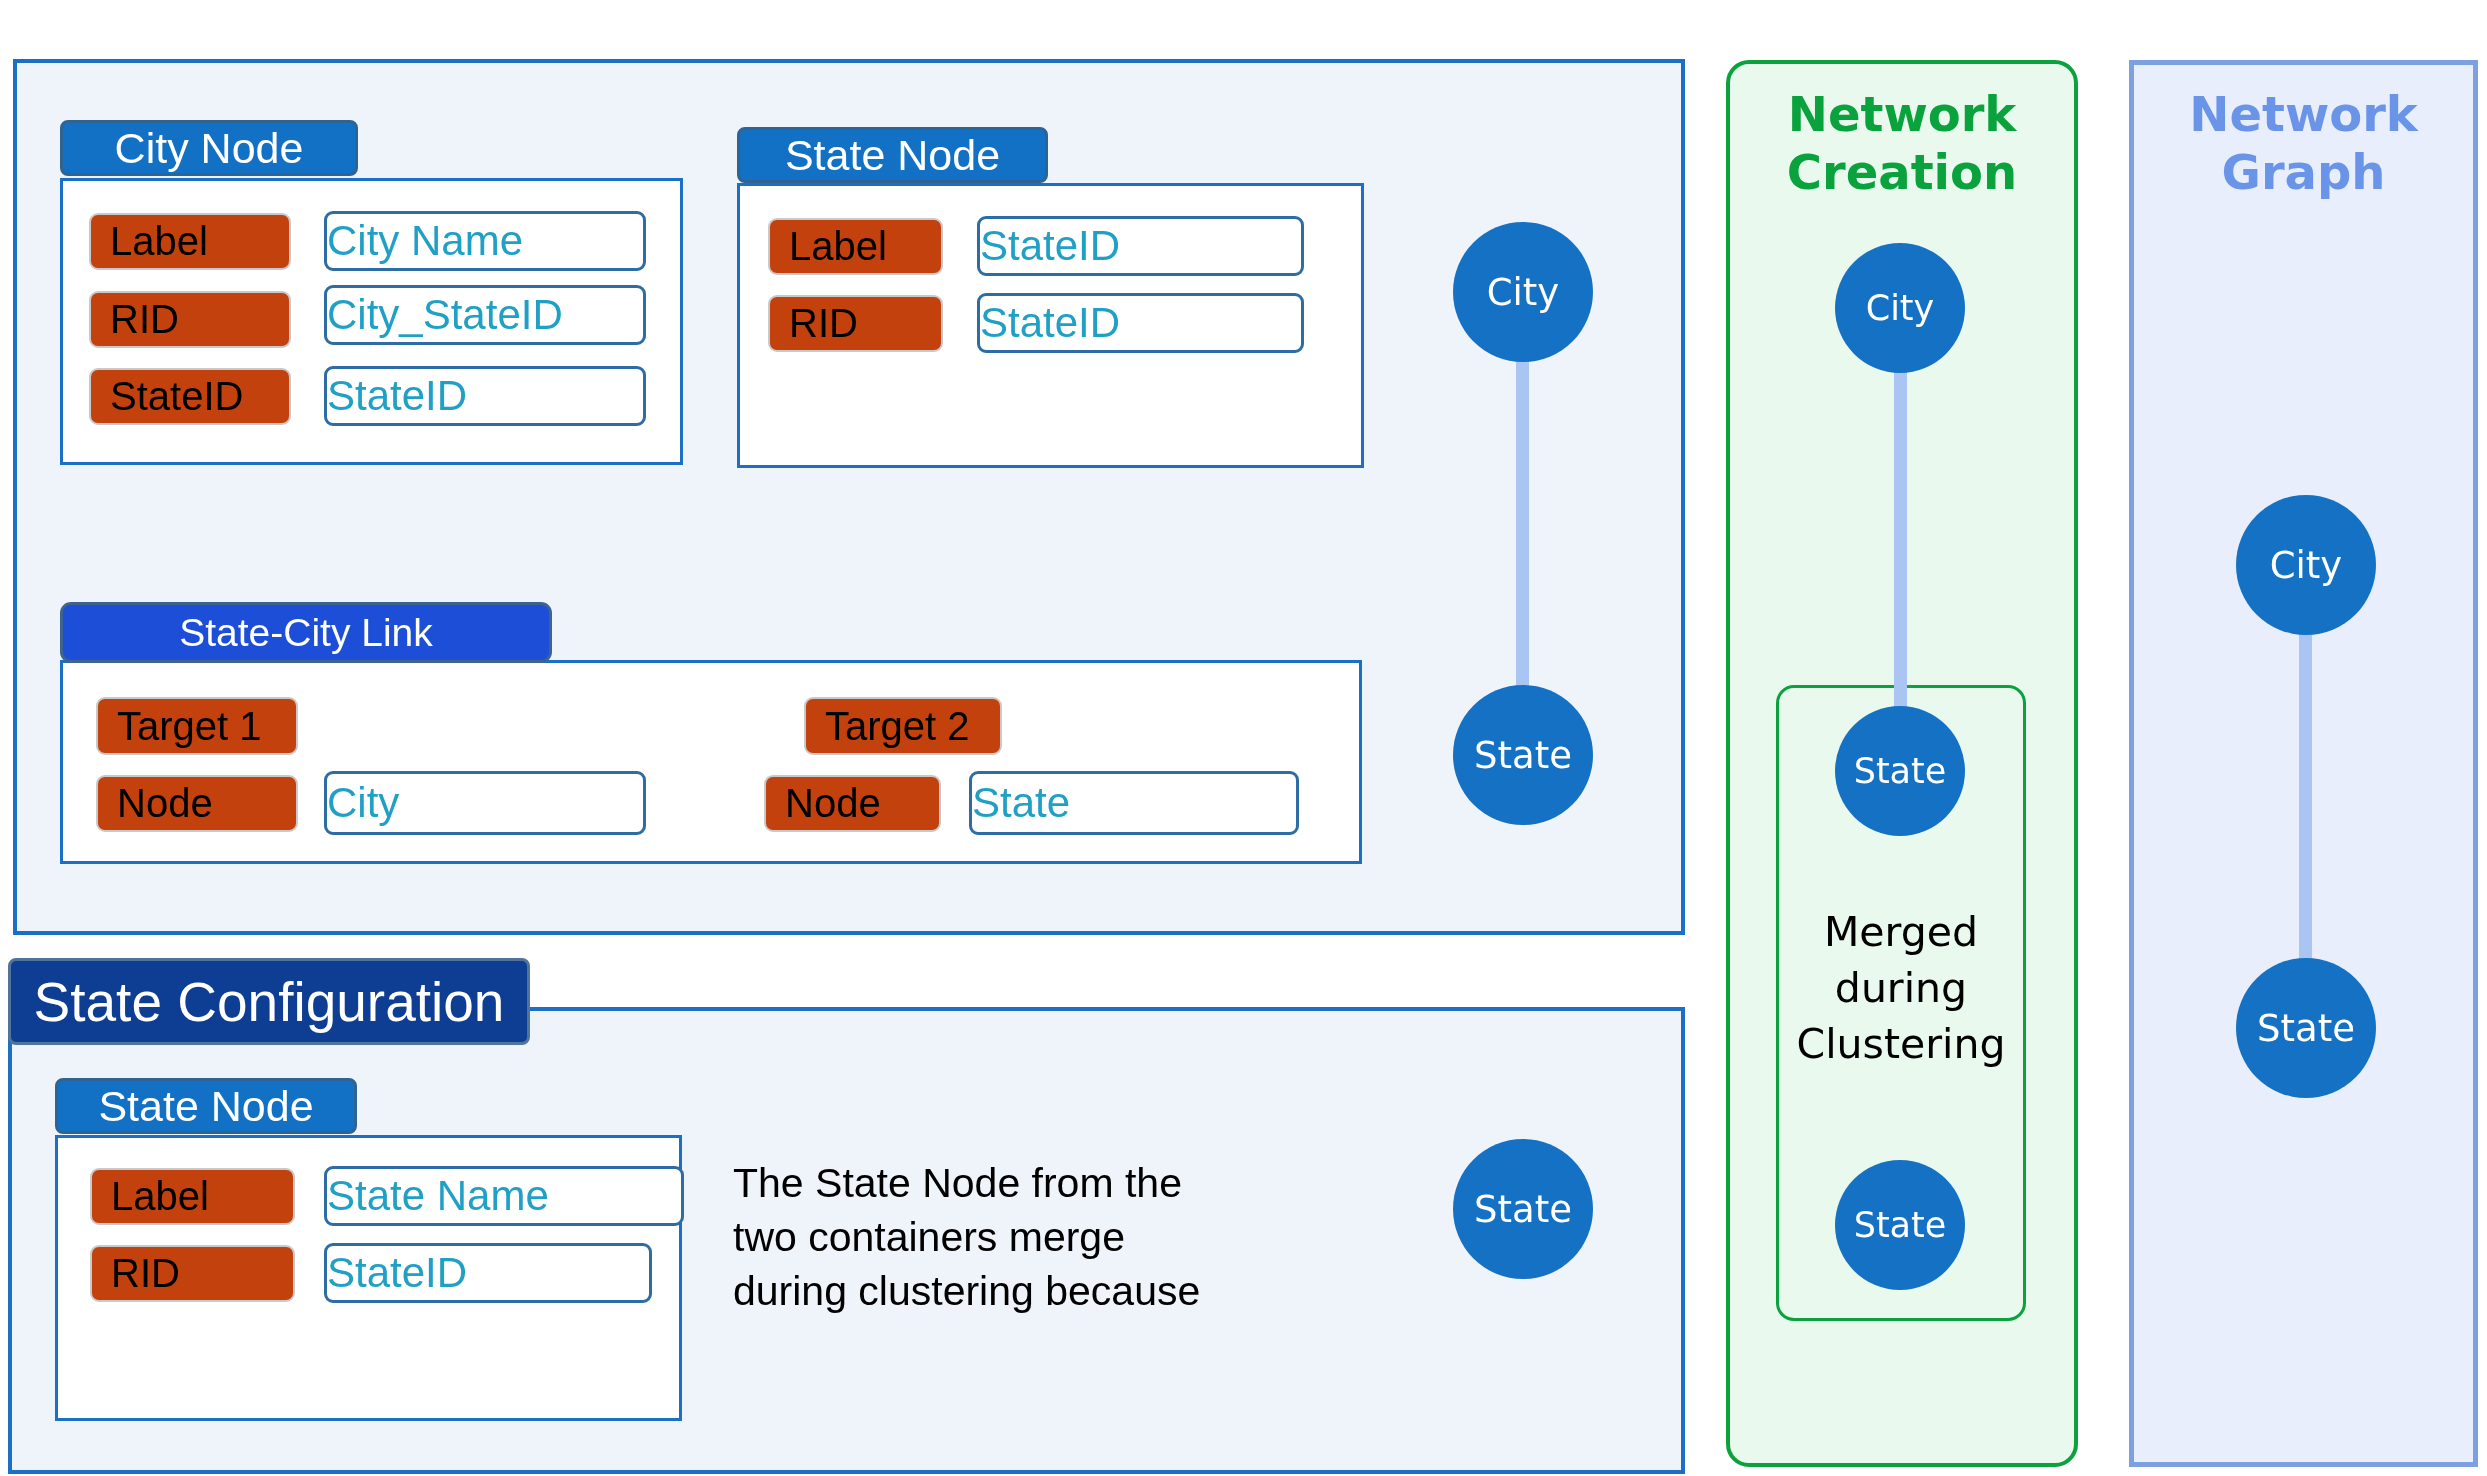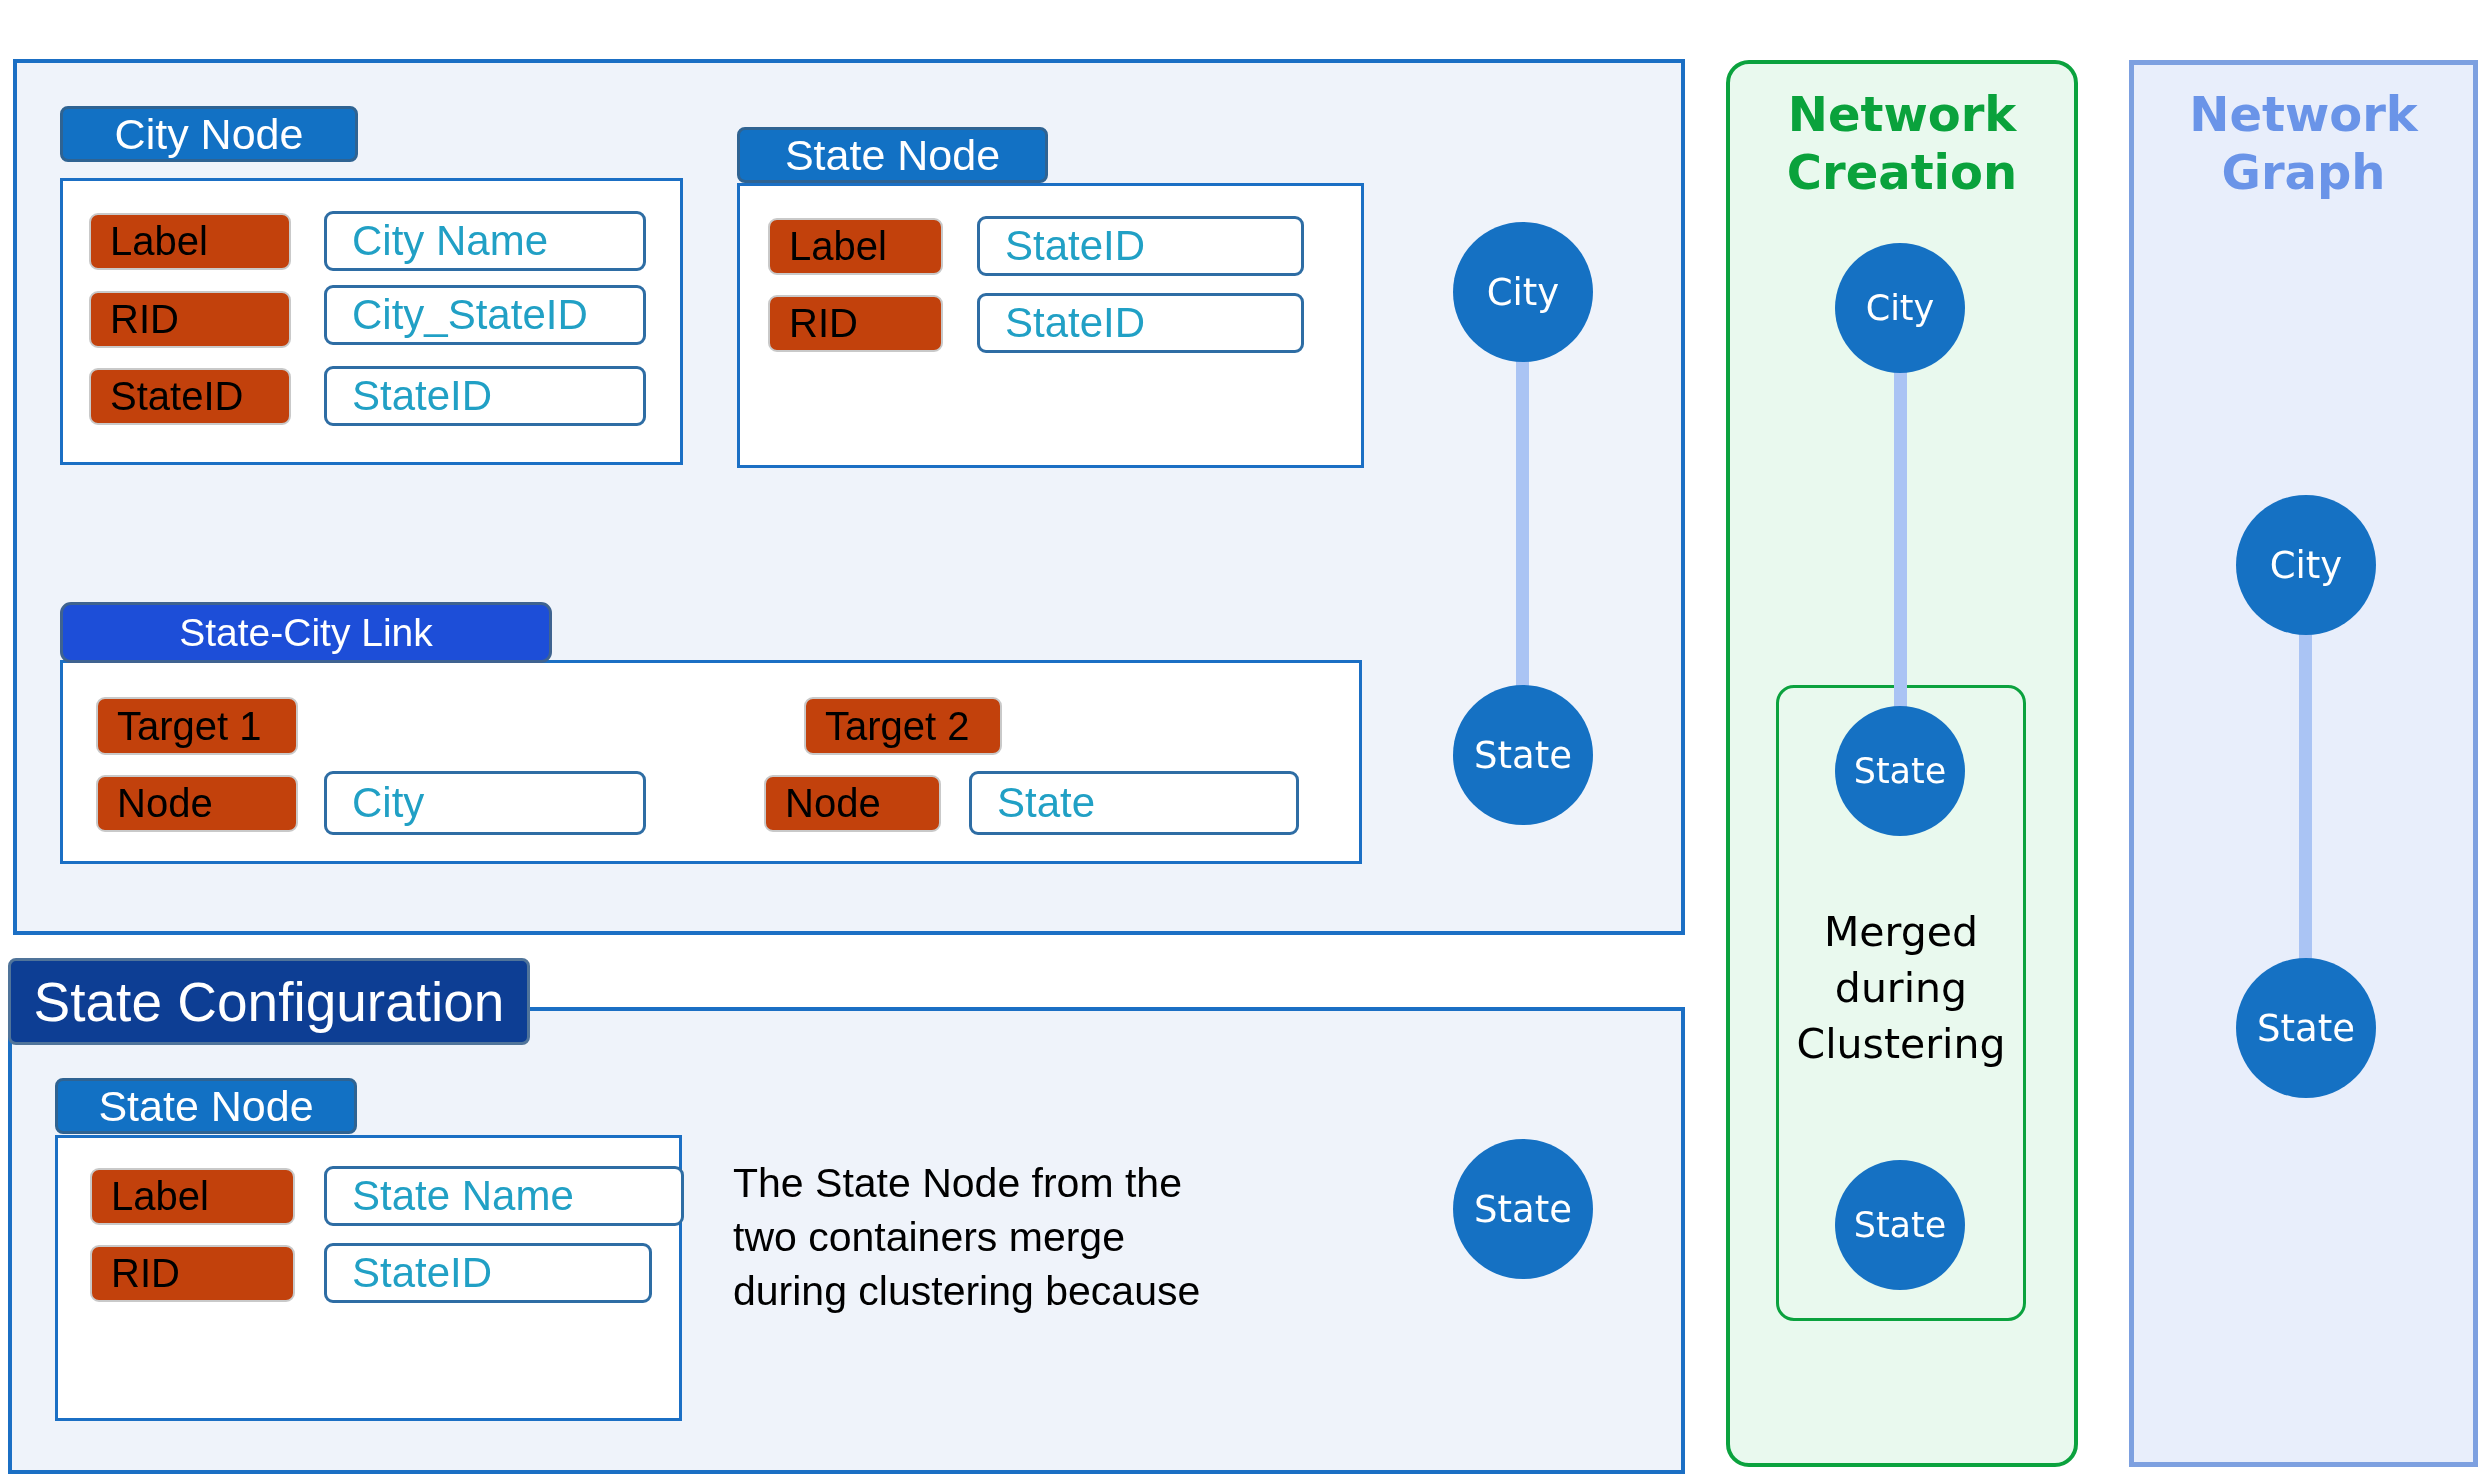--- a/index.html
+++ b/index.html
@@ -22,21 +22,21 @@
   
   .node-box{position:absolute;background:#ffffff;border:3.5px solid #1b6fc4;box-sizing:border-box;z-index:3;}
 
   
   .fld-label{position:absolute;background:#c2410c;border:2.5px solid #c9c9c9;border-radius:9px;
              box-sizing:border-box;display:flex;align-items:center;padding-left:19px;
              color:#000000;font-size:40px;}
 
   
   .fld-value{position:absolute;background:#ffffff;border:3px solid #2e6da4;border-radius:9px;
-             box-sizing:border-box;display:flex;align-items:center;padding-left:25px;
+             box-sizing:border-box;display:flex;align-items:center;
              color:#21a0c5;font-size:42px;}
 
   
   .link-tab{position:absolute;background:#1d4ed8;border:3px solid #3f6390;border-radius:11px;
             box-sizing:border-box;display:flex;align-items:center;justify-content:center;
             color:#ffffff;font-size:39px;z-index:4;}
 
   
   .circle{position:absolute;background:#1571c3;border-radius:50%;display:flex;align-items:center;
           justify-content:center;color:#ffffff;font-family:"DejaVu Sans",sans-serif;z-index:2;}
@@ -69,21 +69,21 @@
         font-size:41px;line-height:54px;z-index:4;}
 </style>
 </head>
 <body>
 
 <div id="stage">
 
   <div class="config-panel" style="left:12.6px;top:59px;width:1672px;height:876px;"></div>
 
 
-  <div class="node-tab" style="left:60px;top:106px;width:298px;height:56px;">
+  <div class="node-tab" style="left:60px;top:120px;width:298px;height:56px;">
     <span>City Node</span>
   </div>
   <div class="node-box" style="left:60px;top:178px;width:623px;height:287px;">
     <div class="fld-label" style="left:26px;top:32px;width:202px;height:57px;">
       <span>Label</span>
     </div>
     <div class="fld-value" style="left:261px;top:30px;width:322px;height:60px;">
       <span>City Name</span>
     </div>
     <div class="fld-label" style="left:26px;top:110px;width:202px;height:57px;">

